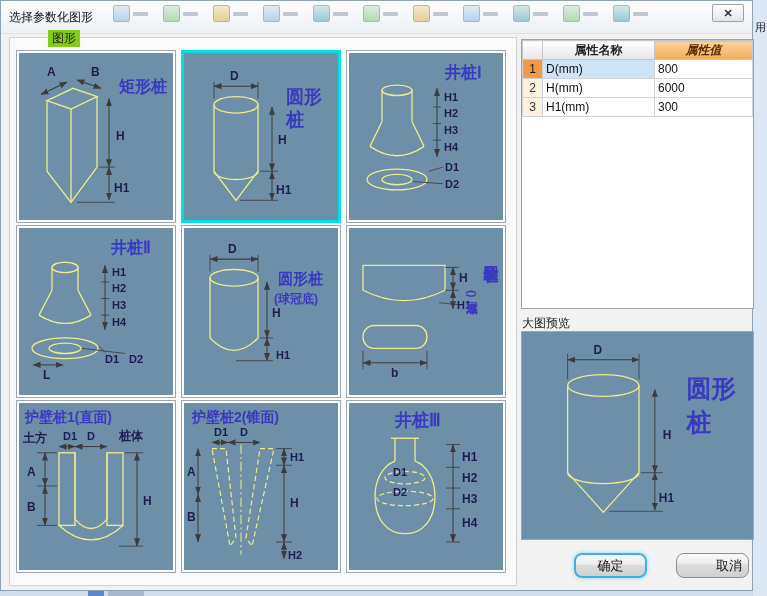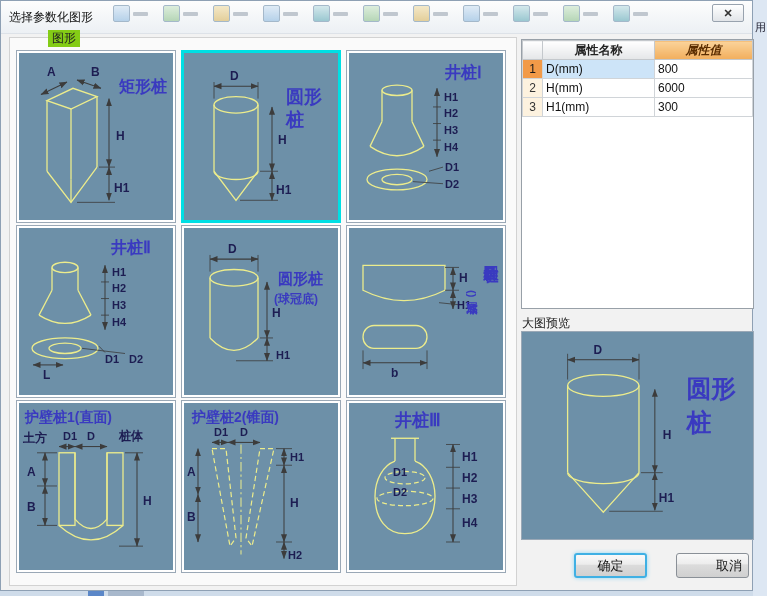--- a/index.html
+++ b/index.html
@@ -62,21 +62,21 @@
   .prop tr.sel td.idx{background:#f29a48;color:#1a1a1a;}
   .prop tr.sel td.pname{background:#cde4f8;}
   .prop td{background:#fff;color:#111;}
   
   .preview-label{position:absolute;left:521px;top:314px;font-size:12px;color:#222;}
   .preview{position:absolute;left:520px;top:330px;width:233px;height:209px;background:var(--tile-bg);
            border:1px solid #9aa8b6;box-sizing:border-box;}
   
   .btn{position:absolute;width:73px;height:25px;font-size:13px;color:#111;
        background:linear-gradient(#f9f9f9,#ececec 45%,#dcdcdc 46%,#d0d0d0);
-       border:1px solid #8a9097;border-radius:3px;font-family:"Liberation Sans",sans-serif;cursor:default;}
+       border:1px solid #8a9097;border-radius:8px;font-family:"Liberation Sans",sans-serif;cursor:default;}
   .btn-ok{left:573px;top:552px;border:2px solid #3fb0e4;box-shadow:0 0 4px #8ed7f4;}
   .btn-cancel{left:675px;top:552px;text-align:right;}
 </style>
 </head>
 <body>
 
 <svg width="0" height="0" style="position:absolute" aria-hidden="true">
   <defs>
     <marker id="ae" markerWidth="8" markerHeight="8" refX="7.5" refY="4" orient="auto" markerUnits="userSpaceOnUse">
       <path d="M0,1 L8,4 L0,7 Z" fill="#3c3c3c"></path>

